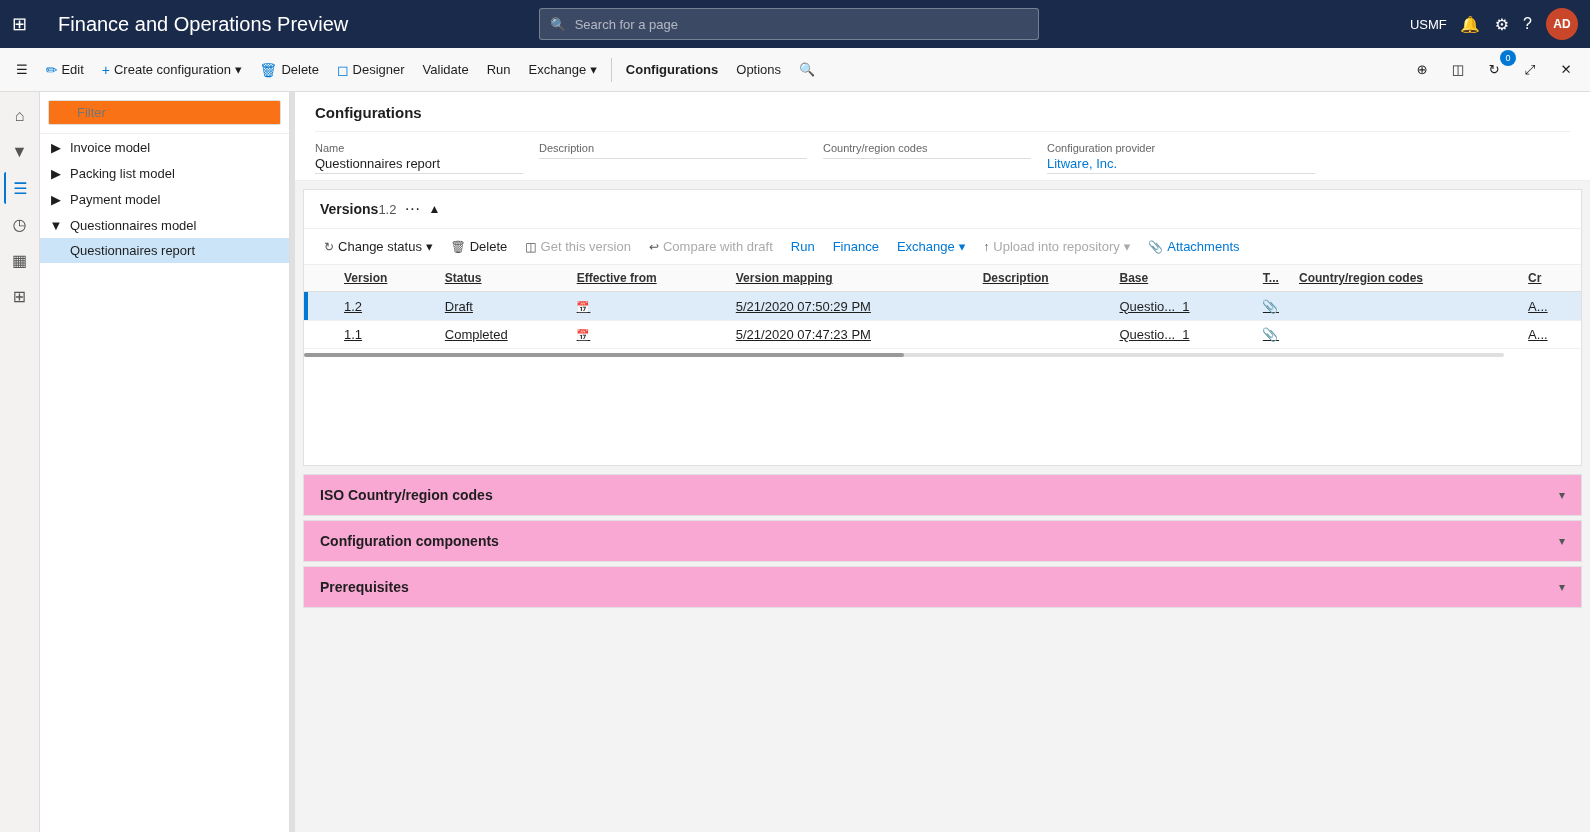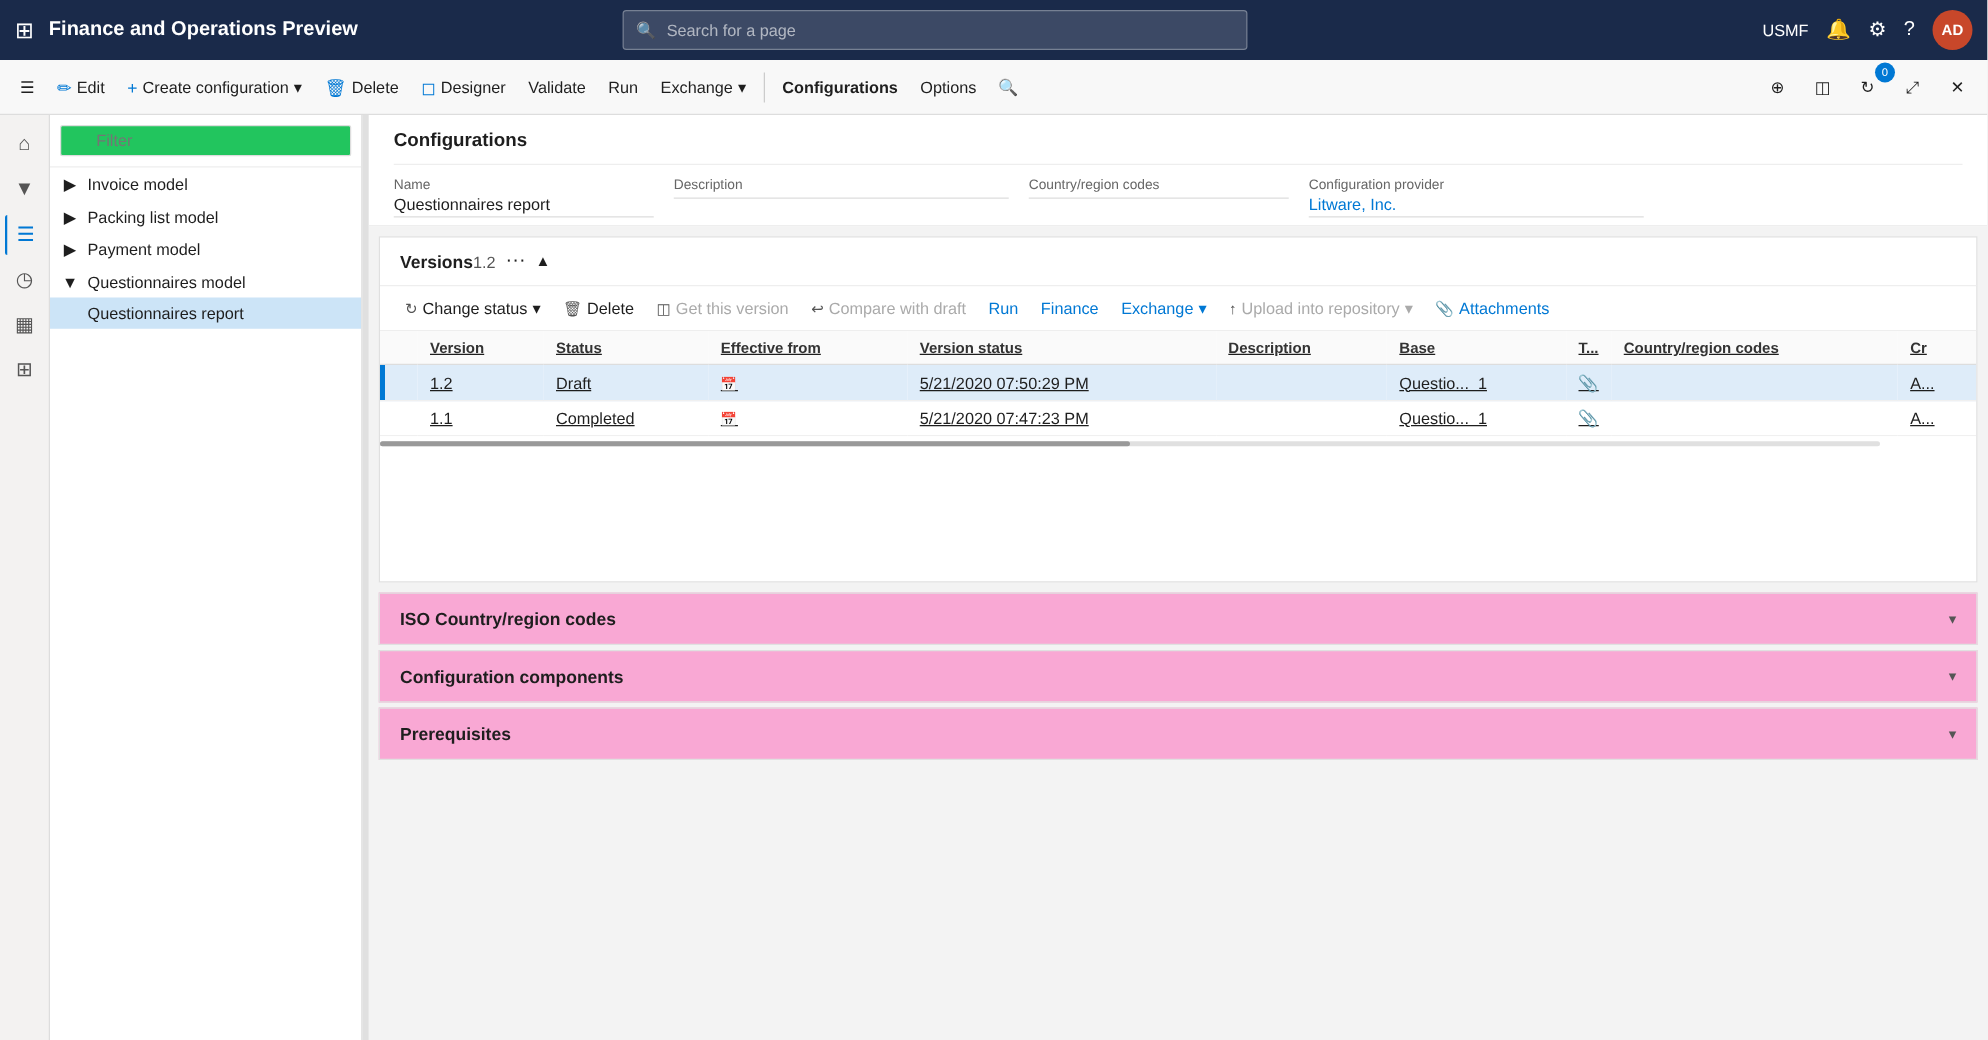--- a/index.html
+++ b/index.html
@@ -9,21 +9,21 @@
     .top-bar {
       background: #1a2a4a;
       height: 48px;
       display: flex;
       align-items: center;
       padding: 0 12px;
       color: white;
       gap: 12px;
     }
     .top-bar-grid-icon { color: white; font-size: 18px; cursor: pointer; }
-    .top-bar-title { font-size: 16px; font-weight: 700; color: white; flex-shrink: 0; }
+    .top-bar-title { font-size: 20px; font-weight: 400; color: white; flex-shrink: 0; margin-left: 19px; }
     .top-bar-search {
       flex: 1;
       max-width: 500px;
       margin: 0 auto;
       background: rgba(255,255,255,0.15);
       border: 1px solid rgba(255,255,255,0.3);
       border-radius: 3px;
       display: flex;
       align-items: center;
       padding: 0 10px;
@@ -110,21 +110,21 @@
       flex-direction: column;
       overflow: hidden;
     }
     .tree-filter {
       padding: 8px;
       border-bottom: 1px solid #eee;
     }
     .tree-filter input {
       width: 100%; padding: 4px 8px 4px 28px;
       border: 1px solid #ddd; border-radius: 2px;
-      font-size: 13px; outline: none; background: #22c55e;
+      font-size: 13px; outline: none; background: #f97316;
       position: relative;
     }
     .tree-filter-wrap { position: relative; }
     .tree-filter-wrap .filter-icon {
       position: absolute; left: 8px; top: 50%; transform: translateY(-50%);
       color: #888; font-size: 12px;
     }
     .tree-content { overflow-y: auto; flex: 1; }
     .tree-item {
       display: flex; align-items: center;
@@ -416,21 +416,21 @@
 
       <div class="versions-table-wrap">
         <div style="overflow-x:auto;">
           <table class="versions-table versions-min-width">
             <thead>
               <tr>
                 <th style="width:30px;"></th>
                 <th>Version</th>
                 <th>Status</th>
                 <th>Effective from</th>
-                <th>Version status</th>
+                <th>Version mapping</th>
                 <th>Description</th>
                 <th>Base</th>
                 <th style="width:30px;">T...</th>
                 <th>Country/region codes</th>
                 <th>Cr</th>
               </tr>
             </thead>
             <tbody id="versions-tbody">
             <tr class="selected">
                   <td style="width:6px;padding:0;">

